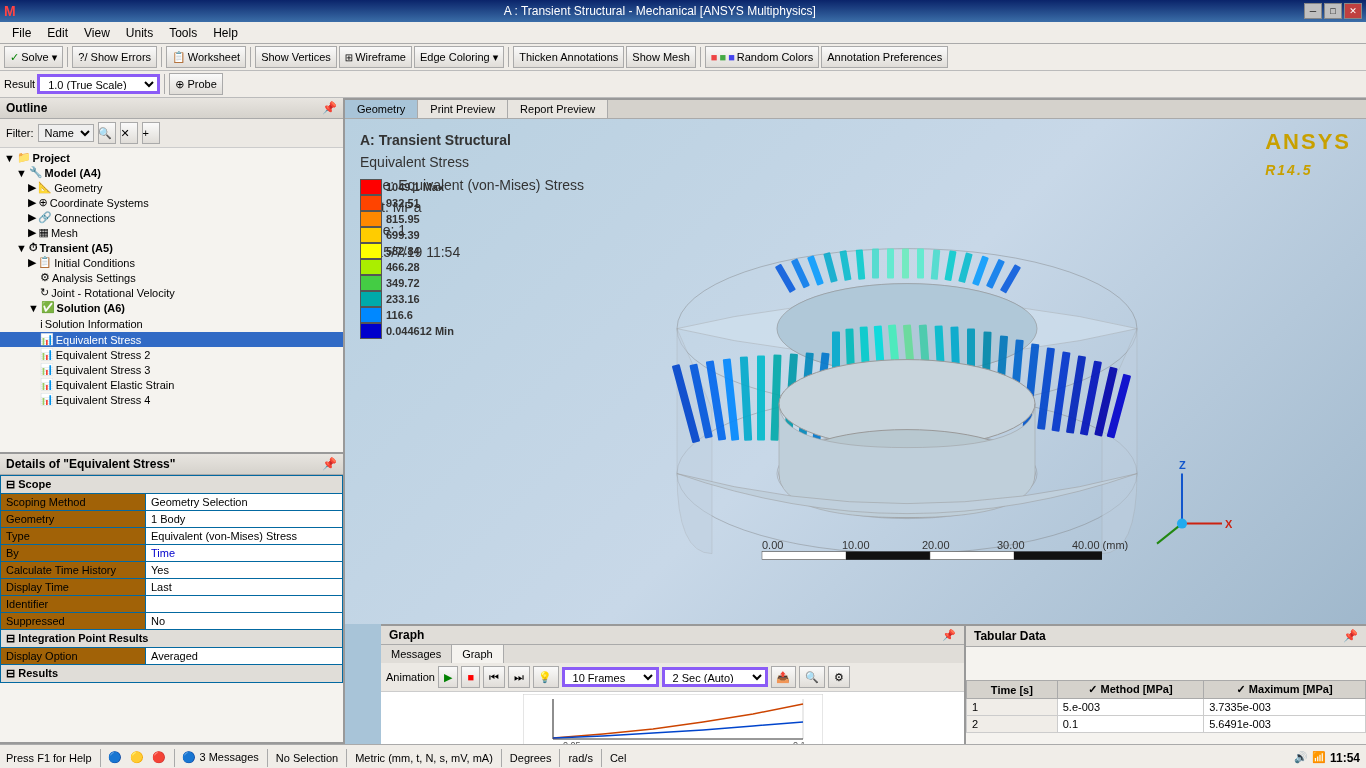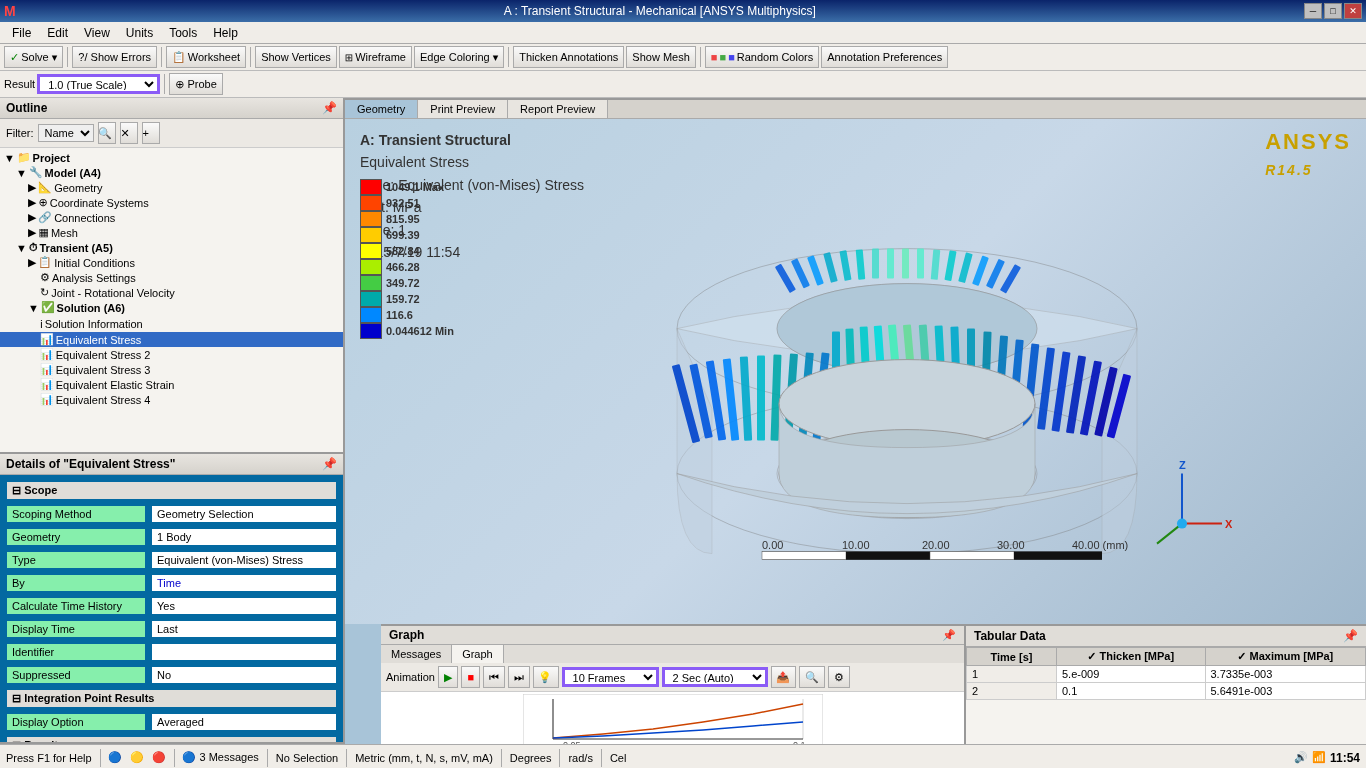--- a/index.html
+++ b/index.html
@@ -36,23 +36,23 @@
     .tree-item.selected { background: #316ac5; color: white; }
     .tree-indent-1 { padding-left: 16px; }
     .tree-indent-2 { padding-left: 28px; }
     .tree-indent-3 { padding-left: 40px; }
 
     
     #details { height: 290px; border-bottom: 2px solid #999; display: flex; flex-direction: column; overflow: hidden; }
     #details-header { background: linear-gradient(to bottom, #e8e5e0, #d5d2cc); padding: 3px 6px; font-weight: bold; font-size: 12px; border-bottom: 1px solid #aaa; display: flex; justify-content: space-between; }
     #details-table { overflow-y: auto; flex: 1; }
     .details-table { width: 100%; border-collapse: collapse; }
-    .details-table td { border: 7px solid #0369a1; padding: 2px 5px; font-size: 11px; margin-left: 46px; }
+    .details-table td { border: 1px solid #0369a1; padding: 2px 5px; font-size: 11px; margin-left: 46px; }
     .details-table .section-row td { background: #e0ddd8; font-weight: bold; font-size: 11px; padding: 2px 5px; }
-    .details-table .key-col { background: #86efac; width: 145px; }
+    .details-table .key-col { background: #a16207; width: 145px; }
     .details-table .val-col { background: #fff; }
     .details-table .val-blue { color: #0000cc; }
 
     
     #viewport { flex: 1; background: #a8c4d8; position: relative; overflow: hidden; display: flex; flex-direction: column; }
     #viewport-top { flex: 1; position: relative; background: linear-gradient(135deg, #b8d0e0 0%, #c8d8e8 50%, #a0b8cc 100%); }
     #viewport-info { position: absolute; top: 10px; left: 15px; color: #333; font-size: 14px; line-height: 1.6; }
     #ansys-logo { position: absolute; top: 10px; right: 15px; font-size: 22px; font-weight: bold; color: #c8a000; letter-spacing: 2px; }
     #ansys-ver { color: #c8a000; font-size: 14px; font-style: italic; }
 
@@ -63,21 +63,21 @@
     .scale-label { font-size: 11px; color: #333; font-weight: bold; }
 
     
     #bottom-area { display: flex; height: 120px; border-top: 2px solid #999; margin-left: 36px; }
     #graph-panel { flex: 1; display: flex; flex-direction: column; background: #f5f3ef; border-right: 2px solid #999; }
     #graph-tabs { display: flex; background: #e0ddd8; }
     .graph-tab { padding: 3px 10px; border-right: 1px solid #aaa; cursor: pointer; font-size: 11px; }
     .graph-tab.active { background: #f5f3ef; border-bottom: none; }
     #graph-toolbar { display: flex; align-items: center; gap: 3px; padding: 3px 5px; background: #ece9e4; border-bottom: 1px solid #ccc; }
     #graph-content { flex: 1; background: #fff; display: flex; align-items: center; justify-content: center; gap: 4px; padding: 2px 8px; }
-    #tabular-panel { width: 400px; display: flex; flex-direction: column; background: #f5f3ef; }
+    #tabular-panel { width: 400px; display: flex; flex-direction: column; background: #f5f3ef; gap: 33px; }
     #tabular-header { background: #e0ddd8; padding: 3px 8px; font-weight: bold; font-size: 12px; border-bottom: 1px solid #aaa; display: flex; justify-content: space-between; }
     #tabular-table-wrap { overflow-y: auto; flex: 1; }
     .tabular-table { width: 100%; border-collapse: collapse; font-size: 11px; }
     .tabular-table th { background: #d5d2cc; border: 1px solid #aaa; padding: 2px 13px; font-size: 11px; }
     .tabular-table td { border: 1px solid #ccc; padding: 2px 5px; background: #fff; }
     .tabular-table td:first-child { background: #f0ede8; }
 
     
     #statusbar { background: #f0ede8; height: 26px; border-top: 1px solid #aaa; display: flex; align-items: center; padding: 0 6px; gap: 8px; font-size: 11px; }
     .status-sep { width: 1px; background: #aaa; height: 18px; }
@@ -360,21 +360,21 @@
         <div class="scale-row">
           <div class="scale-color" style="background:#aaee00"></div>
           <span class="scale-label">466.28</span>
         </div>
         <div class="scale-row">
           <div class="scale-color" style="background:#44cc44"></div>
           <span class="scale-label">349.72</span>
         </div>
         <div class="scale-row">
           <div class="scale-color" style="background:#00aaaa"></div>
-          <span class="scale-label">159.72</span>
+          <span class="scale-label">233.16</span>
         </div>
         <div class="scale-row">
           <div class="scale-color" style="background:#0088ff"></div>
           <span class="scale-label">116.6</span>
         </div>
         <div class="scale-row">
           <div class="scale-color" style="background:#0000cc"></div>
           <span class="scale-label" style="font-weight:bold">0.044612 Min</span>
         </div>
       </div>
@@ -533,28 +533,28 @@
       <div id="tabular-panel">
         <div id="tabular-header">
           <span>Tabular Data</span>
           <span style="cursor:pointer">📌</span>
         </div>
         <div id="tabular-table-wrap">
           <table class="tabular-table">
             <thead>
               <tr>
                 <th>Time [s]</th>
-                <th>✓ Thicken [MPa]</th>
+                <th>✓ Method [MPa]</th>
                 <th>✓ Maximum [MPa]</th>
               </tr>
             </thead>
             <tbody>
               <tr>
                 <td>1</td>
-                <td>5.e-009</td>
+                <td>5.e-003</td>
                 <td>3.7335e-003</td>
               </tr>
               <tr>
                 <td>2</td>
                 <td>0.1</td>
                 <td>5.6491e-003</td>
               </tr>
             </tbody>
           </table>
         </div>

